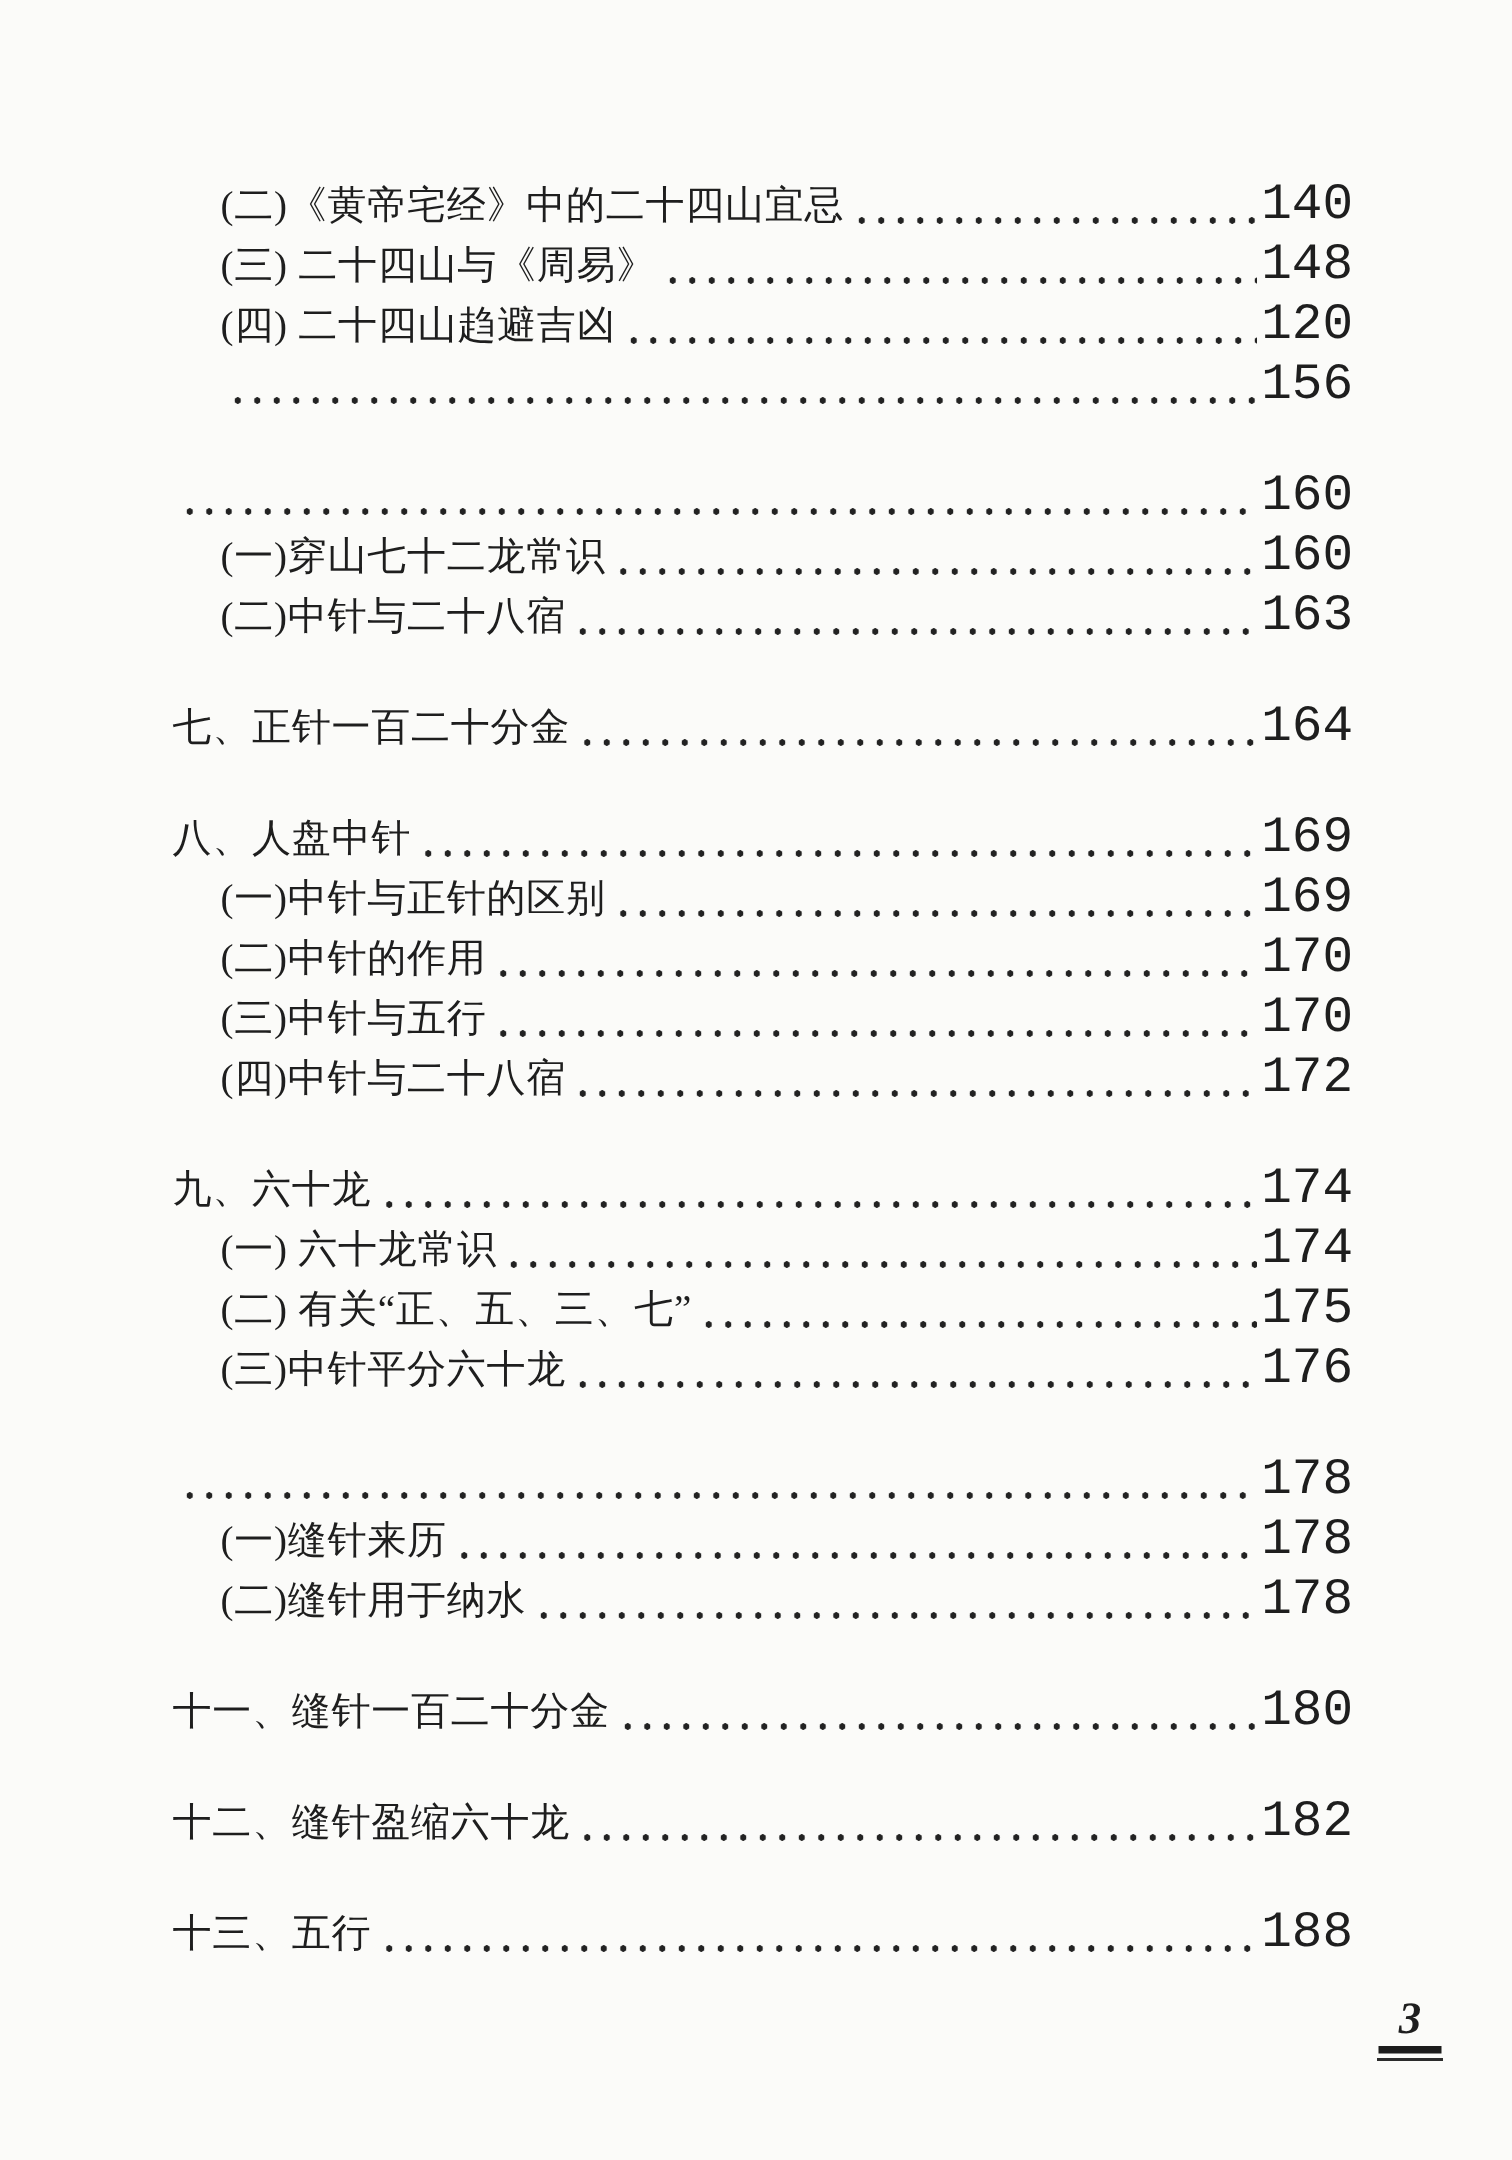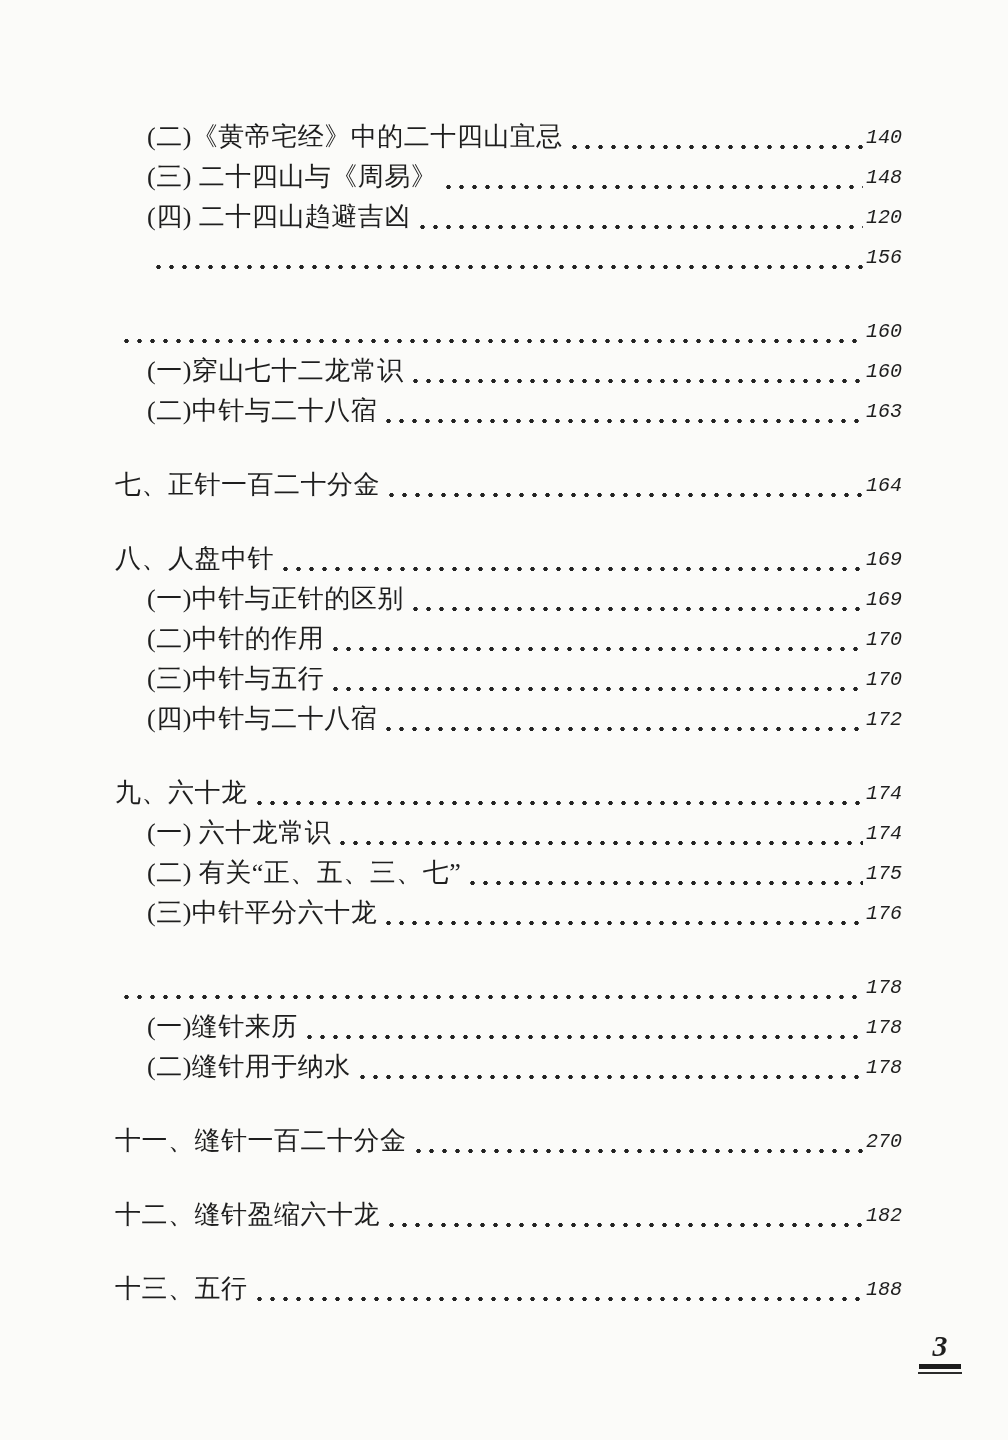--- a/index.html
+++ b/index.html
@@ -29,25 +29,24 @@
     height:6px;
     align-self:flex-end;
     margin:0 3px 8px 5px;
     background-image:radial-gradient(circle, #222 2px, transparent 2.3px);
     background-size:13px 6px;
     background-repeat:repeat-x;
     background-position:left center;
   }
   .toc-page {
     font-family:"Liberation Mono","DejaVu Sans Mono",monospace;
-    font-size:20px;
+    font-size:34px;
     line-height:27px;
     align-self:flex-end;
     transform:translateY(-7px);
-    font-style:italic;
   }
   .folio {
     position:absolute;
     top:1330px;
     right:46px;
     width:44px;
     text-align:center;
   }
   .folio-num {
     display:block;
@@ -171,21 +170,21 @@
         <div class="toc-row level-sub">
     <span class="toc-label">(二)缝针用于纳水</span>
     <span class="toc-dots"></span>
     <span class="toc-page">178</span>
   </div>
       </section>
       <section class="toc-group">
         <div class="toc-row level-chapter">
     <span class="toc-label">十一、缝针一百二十分金</span>
     <span class="toc-dots"></span>
-    <span class="toc-page">270</span>
+    <span class="toc-page">180</span>
   </div>
       </section>
       <section class="toc-group">
         <div class="toc-row level-chapter">
     <span class="toc-label">十二、缝针盈缩六十龙</span>
     <span class="toc-dots"></span>
     <span class="toc-page">182</span>
   </div>
       </section>
       <section class="toc-group">

